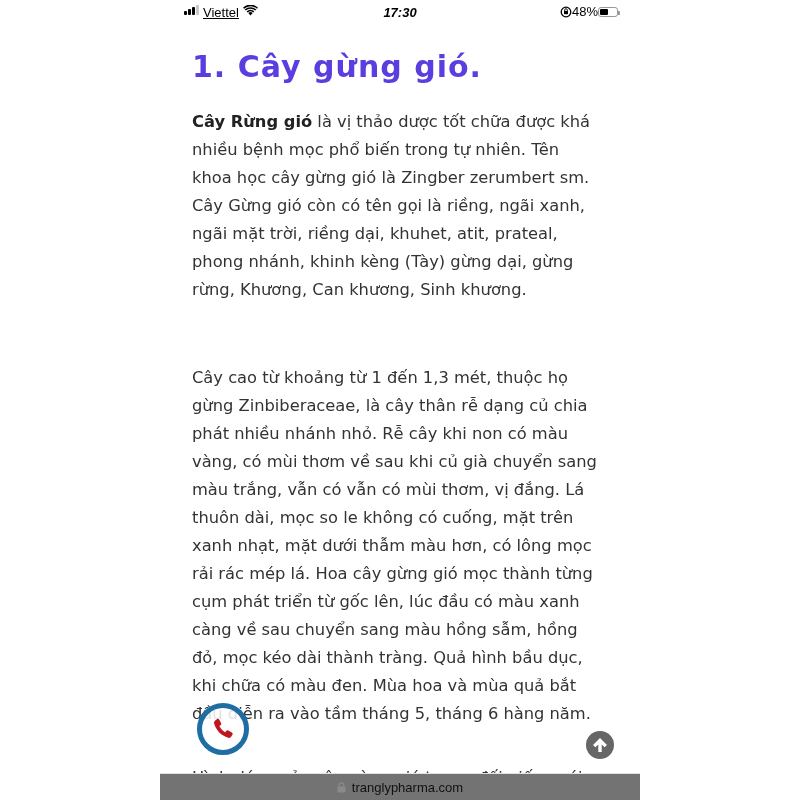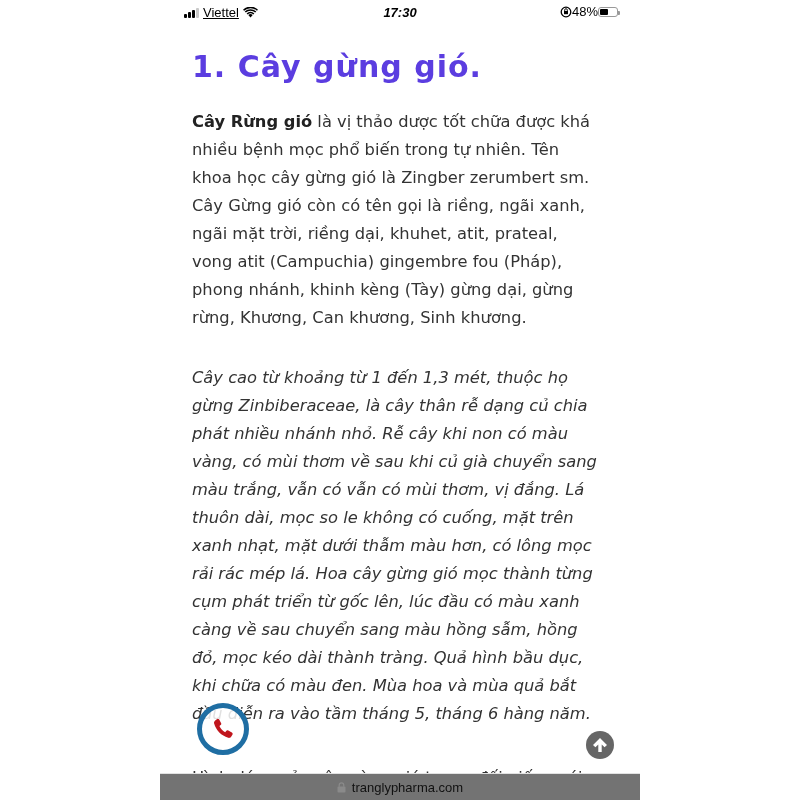--- a/index.html
+++ b/index.html
@@ -1,36 +1,36 @@
 <!DOCTYPE html>
 <html><head>
 <meta charset="utf-8">
 <style>
   html, body { margin:0; padding:0; background:#ffffff; }
   body { width:800px; height:800px; position:relative; overflow:hidden; font-family:"DejaVu Sans", sans-serif; }
   .phone { position:absolute; left:160px; top:0; width:480px; height:800px; background:#ffffff; overflow:hidden; }
 
   
   .status-bar { position:absolute; left:0; top:0; width:480px; height:24px; font-family:"Liberation Sans", sans-serif; font-size:13px; color:#000; }
-  .sb-left { position:absolute; left:24px; top:5px; display:flex; align-items:center; gap:4px;text-decoration:underline; }
+  .sb-left { position:absolute; left:24px; top:5px; display:flex; align-items:flex-start; gap:4px;text-decoration:underline; }
   .signal { display:flex; align-items:flex-end; gap:1px; height:10px; }
   .signal span { display:block; width:3px; background:#000; border-radius:1px; }
   .signal span.dim { background:#c8c8c8; }
   .sb-center { position:absolute; left:0; width:480px; top:5px; text-align:center; font-weight:bold;font-style:italic; }
   .sb-right { position:absolute; right:22px; top:4px; display:flex; align-items:center; }
   .battery { width:20px; height:10px; border:1px solid #999; border-radius:3px; position:relative; padding:1px; box-sizing:border-box; }
   .battery .fill { width:48%; height:100%; background:#000; border-radius:1px; }
   .battery::after { content:""; position:absolute; right:-3px; top:3px; width:2px; height:4px; background:#999; border-radius:0 1px 1px 0; }
 
   
   .article { position:absolute; left:32px; top:42px; width:420px; }
   .title { margin:0; font-family:"DejaVu Sans", sans-serif; font-weight:bold; font-size:30px; letter-spacing:1px; color:#5b3de0; line-height:50px; }
   .para { margin:0; font-family:"DejaVu Sans", sans-serif; font-size:16.3px; color:#333333; line-height:28px; }
   .p1 { position:absolute; top:66px; }
-  .p2 { position:absolute; top:322px;font-style:italic; }
+  .p2 { position:absolute; top:322px; }
   .p3 { position:absolute; top:722px; }
   .line { display:block; white-space:nowrap; }
   b { color:#222; }
 
   
   .call-btn { position:absolute; left:37px; top:703px; width:52px; height:52px; border-radius:50%; border:5px solid #1f6ea3; box-sizing:border-box; background:rgba(255,255,255,0.85); display:flex; align-items:center; justify-content:center; }
   .top-btn { position:absolute; left:426px; top:731px; width:28px; height:28px; border-radius:50%; background:#666666; display:flex; align-items:center; justify-content:center; }
 
   
   .url-bar { position:absolute; left:0; top:773px; width:480px; height:27px; background:#737373; border-top:1px solid #e2e2e2; display:flex; align-items:center; justify-content:center; gap:6px; font-family:"Liberation Sans", sans-serif; font-size:13px; color:#111; }
@@ -72,21 +72,20 @@
 
   <div class="article">
     <h2 class="title">1. Cây gừng gió.</h2>
 
     <p class="para p1">
       <span class="line"><b>Cây Rừng gió</b><span> là vị thảo dược tốt chữa được khá</span></span>
       <span class="line">nhiều bệnh mọc phổ biến trong tự nhiên. Tên</span>
       <span class="line">khoa học cây gừng gió là Zingber zerumbert sm.</span>
       <span class="line">Cây Gừng gió còn có tên gọi là riềng, ngãi xanh,</span>
       <span class="line">ngãi mặt trời, riềng dại, khuhet, atit, prateal,</span>
-      <span class="line">vong atit (Campuchia) gingembre fou (Pháp),</span>
       <span class="line">phong nhánh, khinh kèng (Tày) gừng dại, gừng</span>
       <span class="line">rừng, Khương, Can khương, Sinh khương.</span>
     </p>
 
     <p class="para p2">
       <span class="line">Cây cao từ khoảng từ 1 đến 1,3 mét, thuộc họ</span>
       <span class="line">gừng Zinbiberaceae, là cây thân rễ dạng củ chia</span>
       <span class="line">phát nhiều nhánh nhỏ. Rễ cây khi non có màu</span>
       <span class="line">vàng, có mùi thơm về sau khi củ già chuyển sang</span>
       <span class="line">màu trắng, vẫn có vẫn có mùi thơm, vị đắng. Lá</span>

